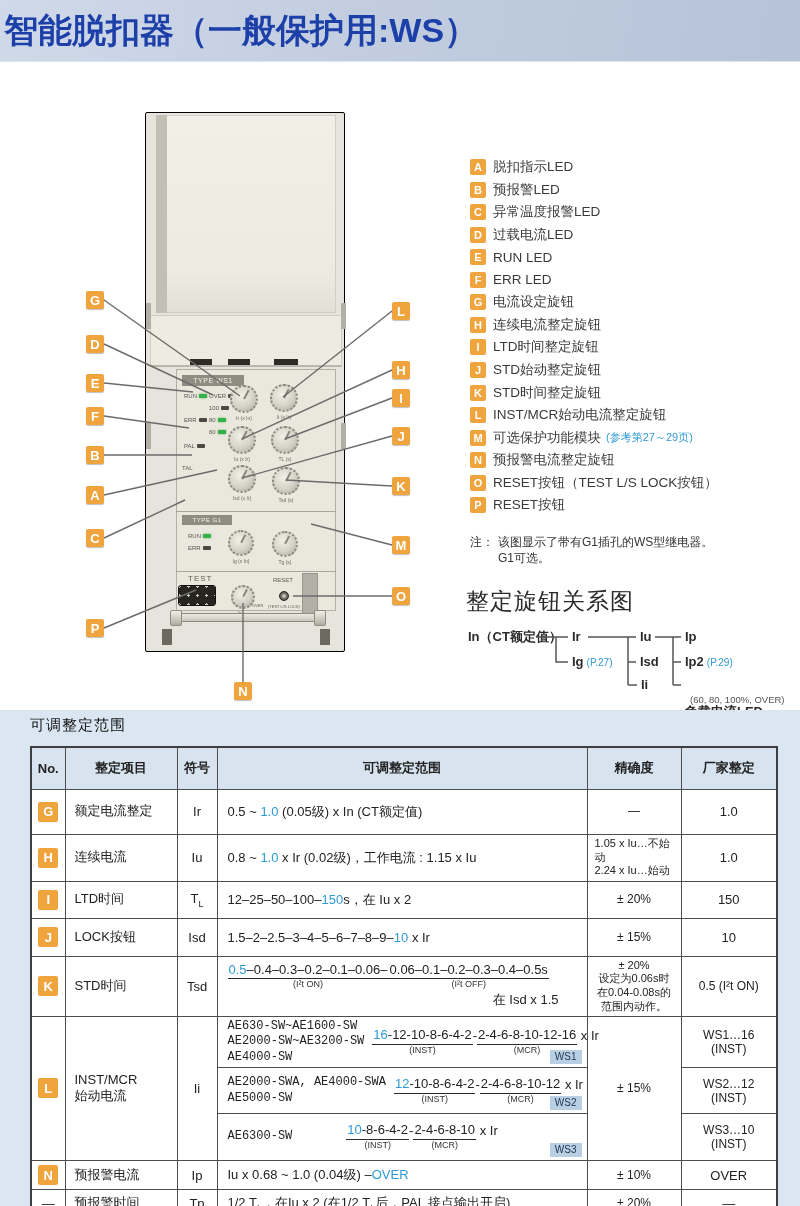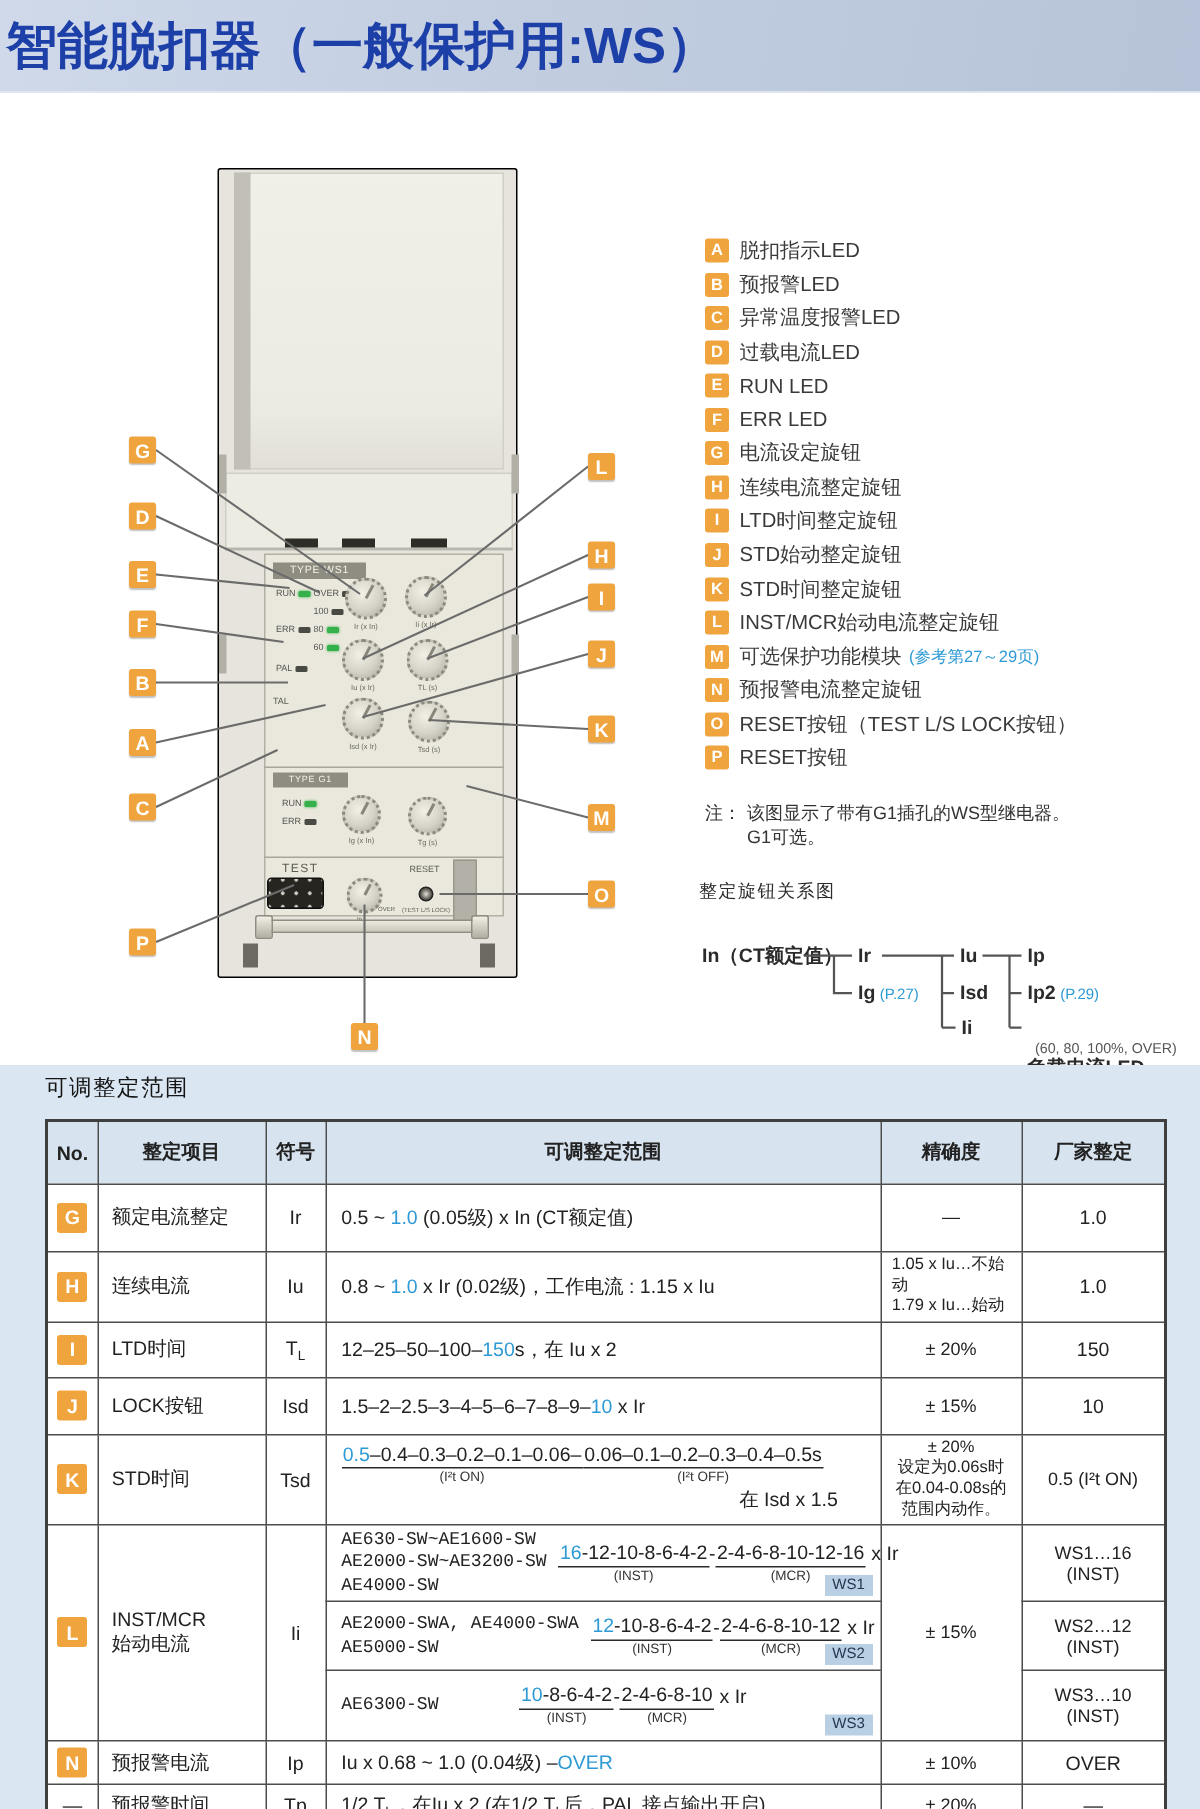--- a/index.html
+++ b/index.html
@@ -31,21 +31,21 @@
   .leg-item { position:absolute; display:flex; align-items:center; height:18px; z-index:4; }
   .leg-item .chip { width:16px; height:16px; font-size:11px; margin-right:7px; flex:none; }
   .leg-item .lab { font-size:13.5px; color:#3a3a3a; white-space:nowrap; }
   .leg-item .ref { font-size:11px; color:#2e9ad5; margin-left:5px; white-space:nowrap; }
   
   .note { position:absolute; left:470px; top:472px; font-size:12px; color:#333; line-height:16px; }
   .note .nlab { position:absolute; left:0; top:0; }
   .note .l1 { position:absolute; left:28px; top:0; white-space:nowrap; }
   .note .l2 { position:absolute; left:28px; top:16px; white-space:nowrap; }
   
-  .dg-title { position:absolute; left:466px; top:524px; font-size:12px; color:#2b2b2b; letter-spacing:1px; }
+  .dg-title { position:absolute; left:466px; top:524px; font-size:23px; color:#2b2b2b; letter-spacing:1px; }
   .dg-node { position:absolute; font-size:13px; font-weight:bold; color:#2b2b2b; white-space:nowrap; line-height:16px; }
   .dg-node .ref { font-size:10px; color:#2e9ad5; font-weight:normal; margin-left:3px; }
   .dg-sub { position:absolute; font-size:9.5px; color:#555; white-space:nowrap; font-weight:normal; }
   
   .device { position:absolute; left:145px; top:50px; width:200px; height:540px; z-index:1;
             background:#e6e4dc; border:1px solid #000000; border-radius:2px; }
   .cover { position:absolute; left:10px; top:2px; width:180px; height:198px;
            background:linear-gradient(180deg,#f1f0e8 0%,#ecebe1 80%,#e2e0d6 100%);
            border:1px solid #d2d0c6; }
   .cover-strip { position:absolute; left:10px; top:2px; width:11px; height:198px; background:#c2c0b6; }
@@ -384,21 +384,21 @@
 
     <tr style="height:47px;">
       <td class="cno">
             <span class="chip">H</span>
           </td>
       <td class="citem">连续电流</td>
       <td class="csym">Iu</td>
       <td class="crange"><span>0.8 ~ </span><span class="blu">1.0</span><span> x Ir (0.02级)，工作电流 : 1.15 x Iu</span></td>
       <td class="cacc">
             <div class="sm">1.05 x Iu…不始动</div>
-            <div class="sm">1.79 x Iu…始动</div>
+            <div class="sm">2.24 x Iu…始动</div>
           </td>
       <td class="cfact">1.0</td>
     </tr>
 
     <tr style="height:37px;">
       <td class="cno">
             <span class="chip">I</span>
           </td>
       <td class="citem">LTD时间</td>
       <td class="csym"><span>T</span><sub class="ssub">L</sub></td>

